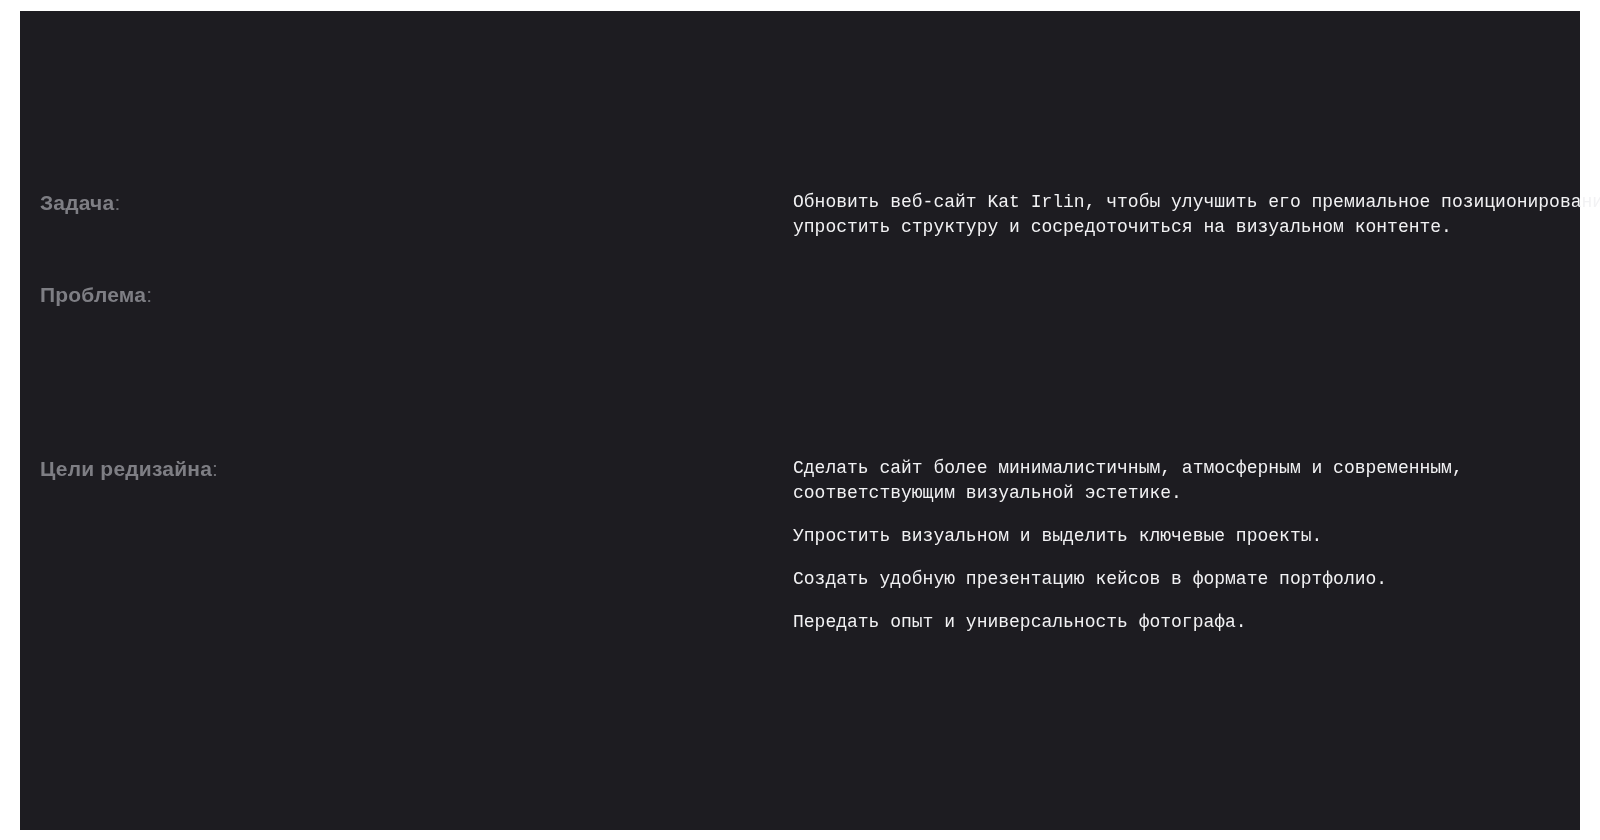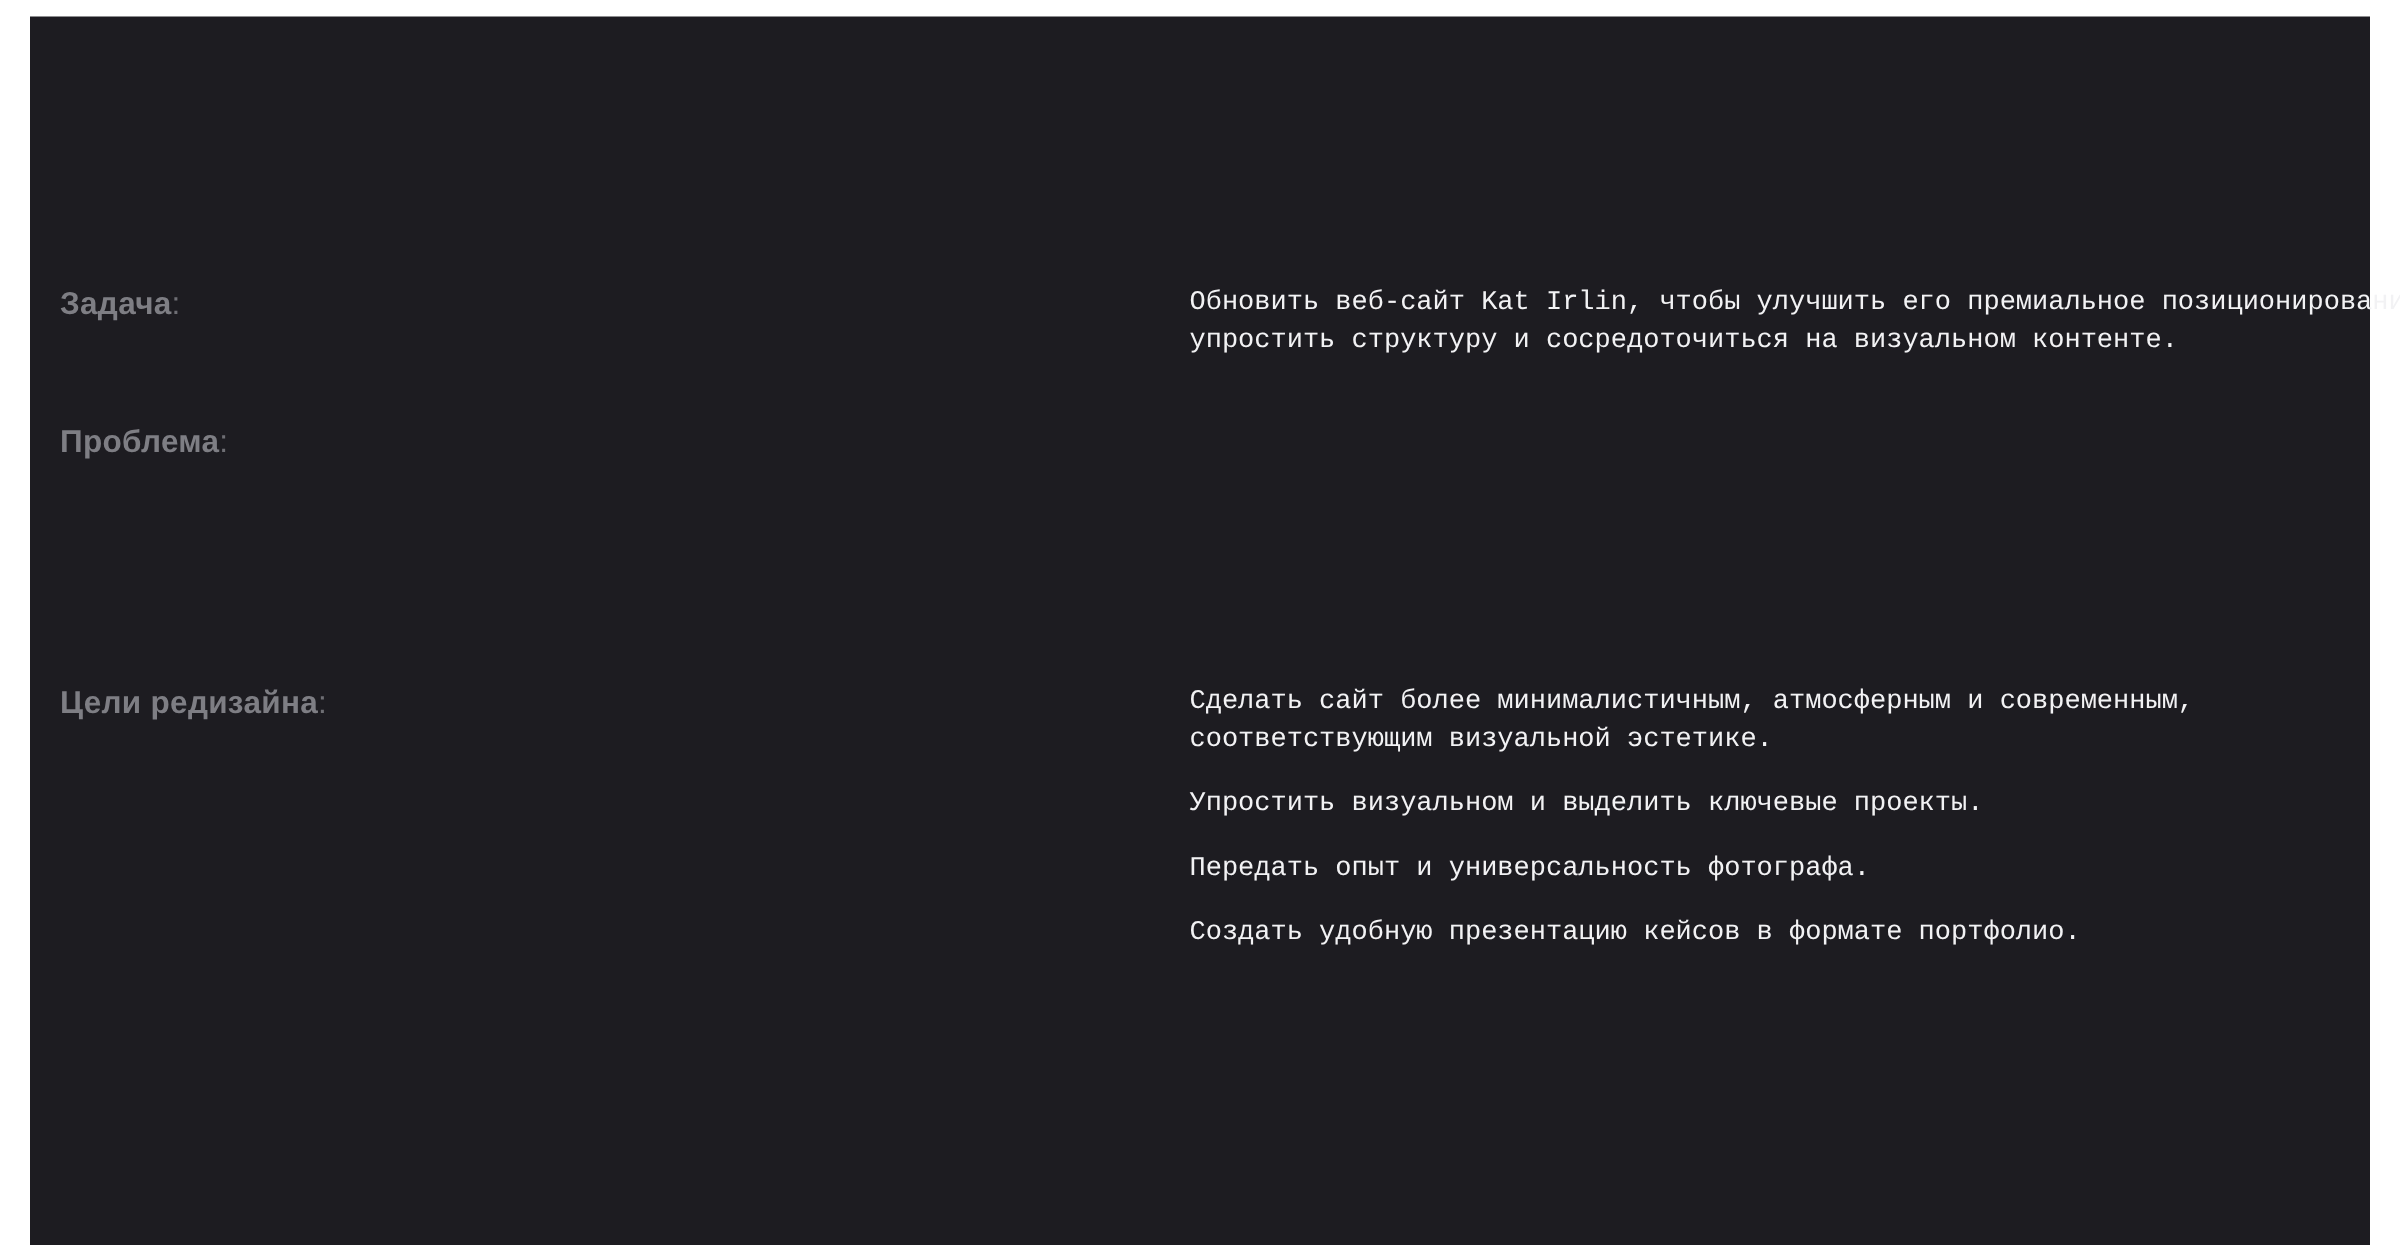--- a/index.html
+++ b/index.html
@@ -79,19 +79,19 @@
     <section class="row row-problem">
       <h2 class="label"><span>Проблема</span><span class="colon">:</span></h2>
     </section>
 
     <section class="row row-goals">
       <h2 class="label"><span>Цели редизайна</span><span class="colon">:</span></h2>
       <div class="content">
         <p class="para">Сделать сайт более минималистичным, атмосферным и современным,
 соответствующим визуальной эстетике.</p>
         <p class="para">Упростить визуальном и выделить ключевые проекты.</p>
+        <p class="para">Создать удобную презентацию кейсов в формате портфолио.</p>
         <p class="para">Передать опыт и универсальность фотографа.</p>
-        <p class="para">Создать удобную презентацию кейсов в формате портфолио.</p>
       </div>
     </section>
 
   </div>
 </div>
 
 </body></html>

